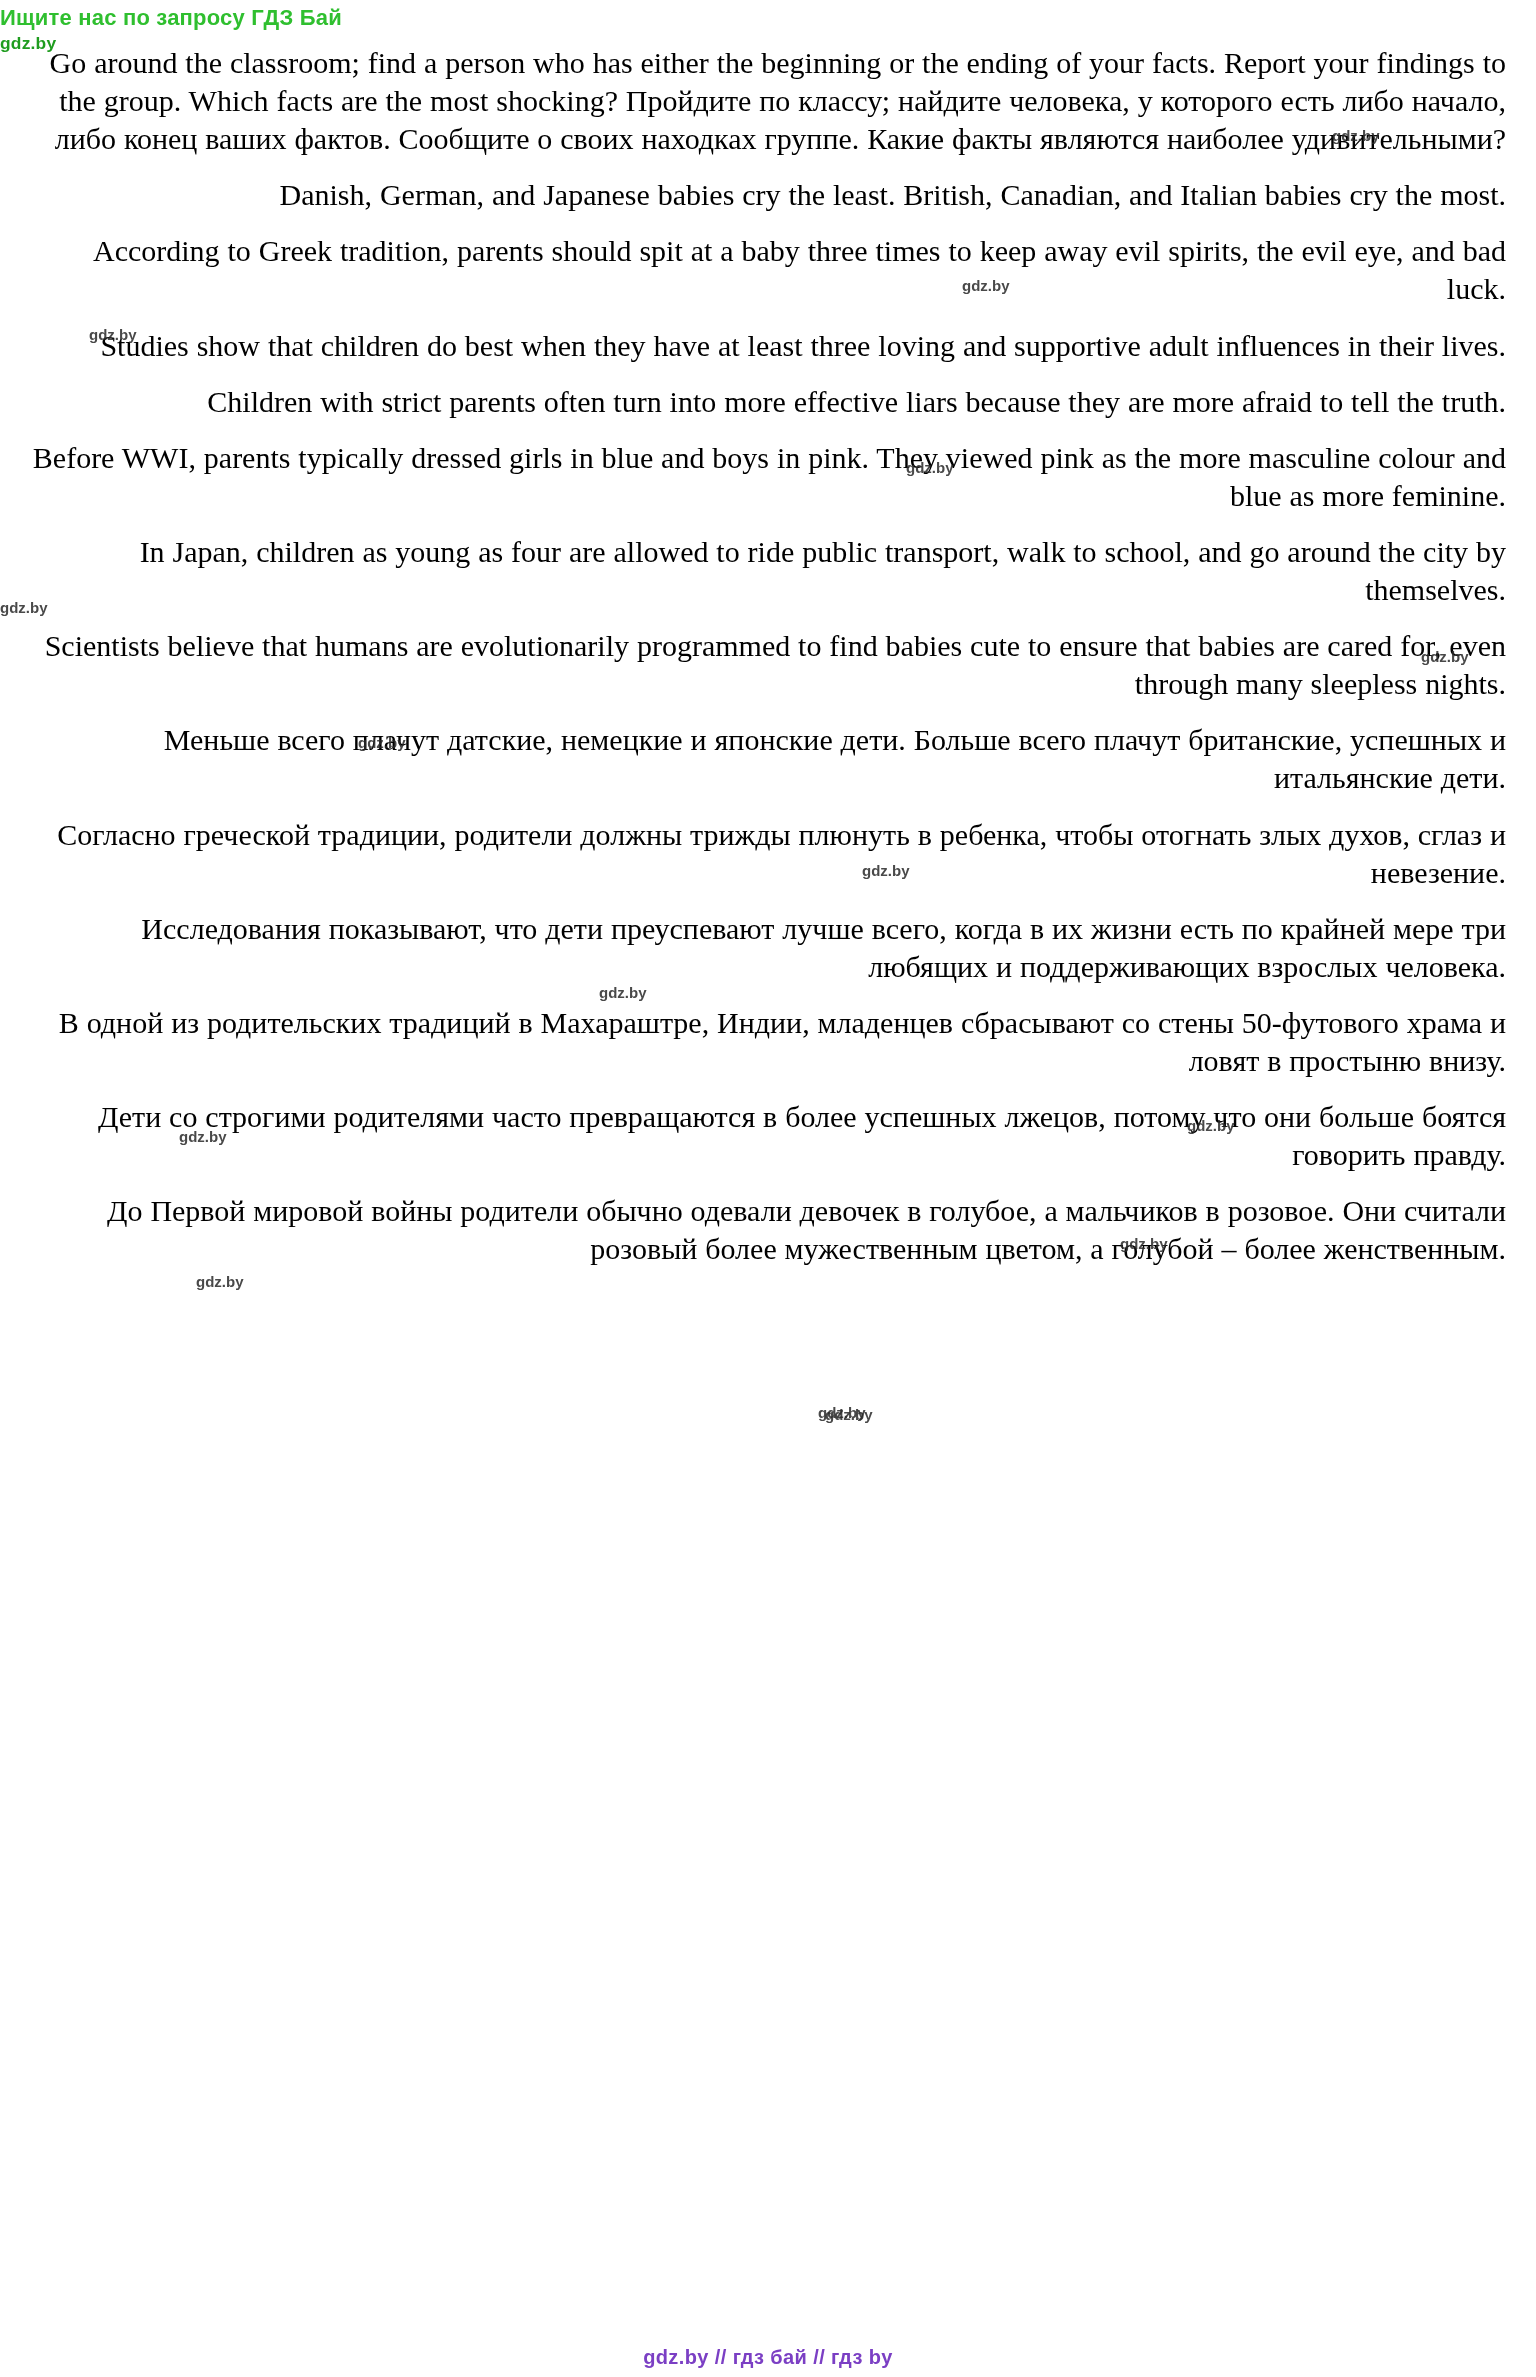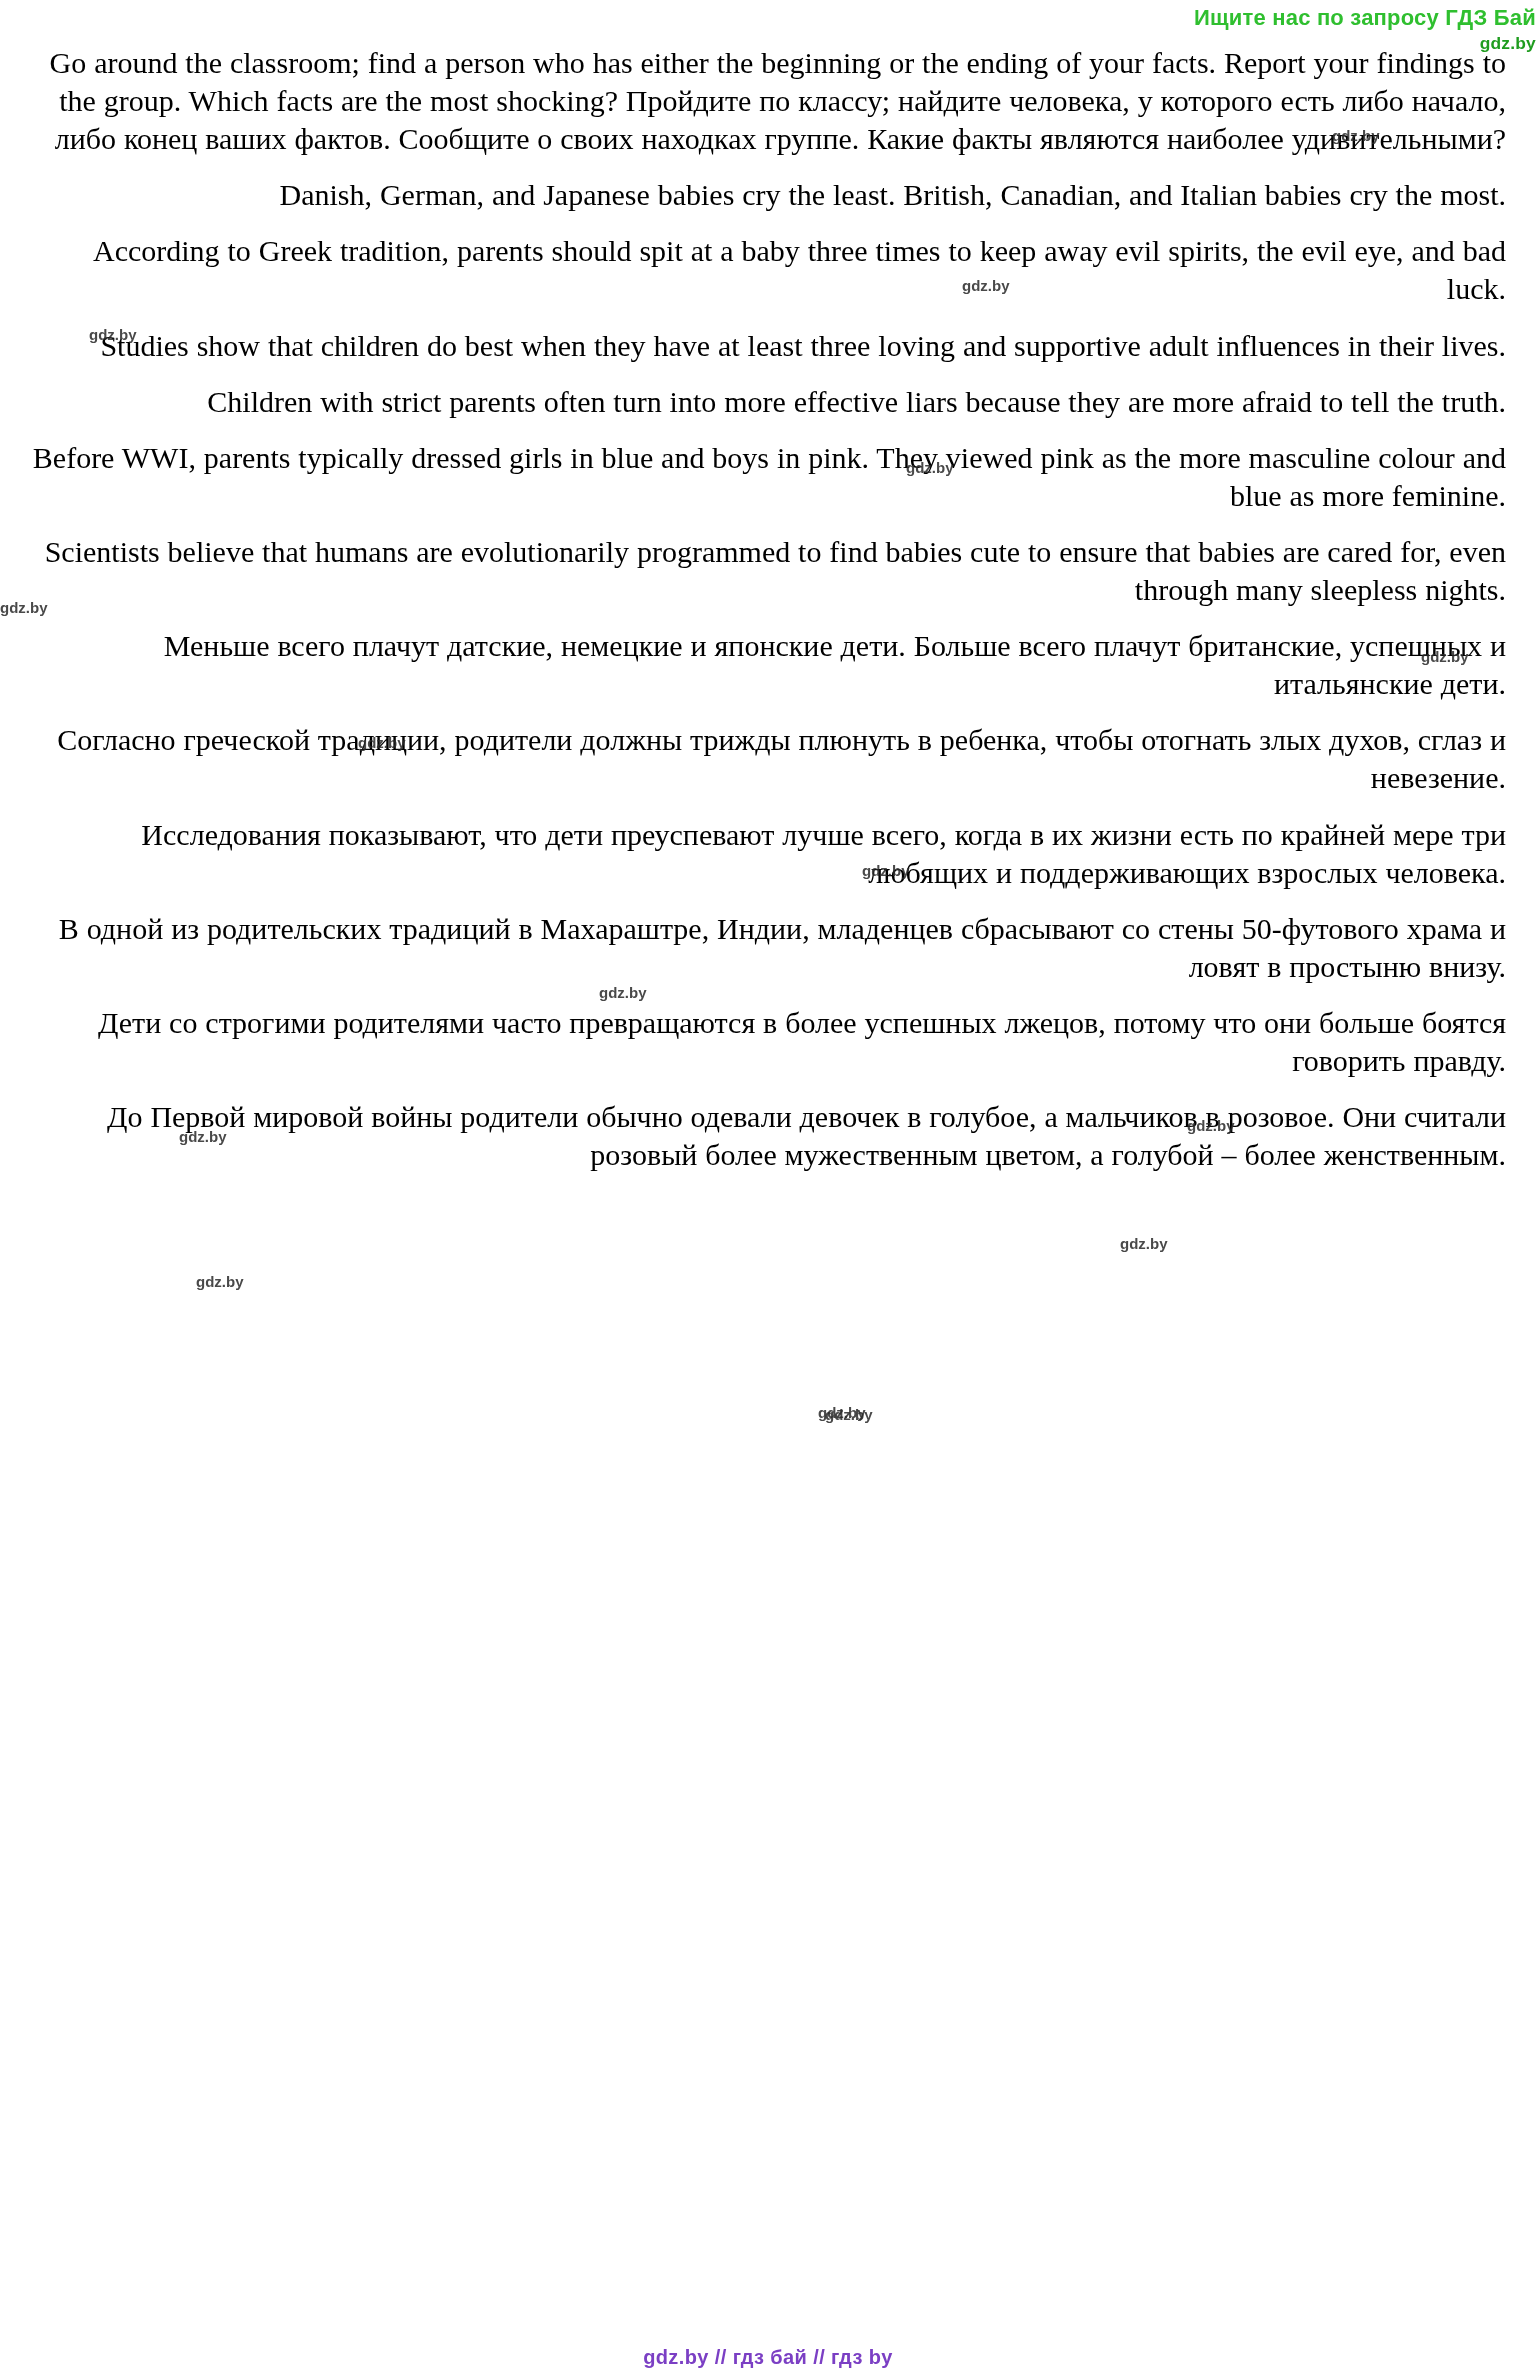--- a/index.html
+++ b/index.html
@@ -21,21 +21,21 @@
     min-height: 2377px;
     box-sizing: border-box;
     padding: 0 30px;
   }
   
   .top-banner {
     position: absolute;
     top: 0;
     left: 0;
     width: 1536px;
-    text-align: right;
+    text-align: left;
     font-family: "Liberation Sans", sans-serif;
     font-size: 22px;
     font-weight: bold;
     color: #2fbf2f;
     padding-top: 4.5px;
     letter-spacing: 0.2px;
   }
   .top-banner .sub {
     display: block;
     font-size: 17.4px;
@@ -90,20 +90,21 @@
   </div>
 
   <div class="content">
 
     <p class="para">Go around the classroom; find a person who has either the beginning or the ending of your facts. Report your findings to the group. Which facts are the most shocking? Пройдите по классу; найдите человека, у которого есть либо начало, либо конец ваших фактов. Сообщите о своих находках группе. Какие факты являются наиболее удивительными?</p>
     <p class="para">Danish, German, and Japanese babies cry the least. British, Canadian, and Italian babies cry the most.</p>
     <p class="para">According to Greek tradition, parents should spit at a baby three times to keep away evil spirits, the evil eye, and bad luck.</p>
     <p class="para">Studies show that children do best when they have at least three loving and supportive adult influences in their lives.</p>
     <p class="para">Children with strict parents often turn into more effective liars because they are more afraid to tell the truth.</p>
     <p class="para">Before WWI, parents typically dressed girls in blue and boys in pink. They viewed pink as the more masculine colour and blue as more feminine.</p>
+    <p class="para">In Japan, children as young as four are allowed to ride public transport, walk to school, and go around the city by themselves.</p>
     <p class="para">Scientists believe that humans are evolutionarily programmed to find babies cute to ensure that babies are cared for, even through many sleepless nights.</p>
     <p class="para">Меньше всего плачут датские, немецкие и японские дети. Больше всего плачут британские, успешных и итальянские дети.</p>
     <p class="para">Согласно греческой традиции, родители должны трижды плюнуть в ребенка, чтобы отогнать злых духов, сглаз и невезение.</p>
     <p class="para">Исследования показывают, что дети преуспевают лучше всего, когда в их жизни есть по крайней мере три любящих и поддерживающих взрослых человека.</p>
     <p class="para">В одной из родительских традиций в Махараштре, Индии, младенцев сбрасывают со стены 50-футового храма и ловят в простыню внизу.</p>
     <p class="para">Дети со строгими родителями часто превращаются в более успешных лжецов, потому что они больше боятся говорить правду.</p>
     <p class="para">До Первой мировой войны родители обычно одевали девочек в голубое, а мальчиков в розовое. Они считали розовый более мужественным цветом, а голубой – более женственным.</p>
 
   </div>
 

